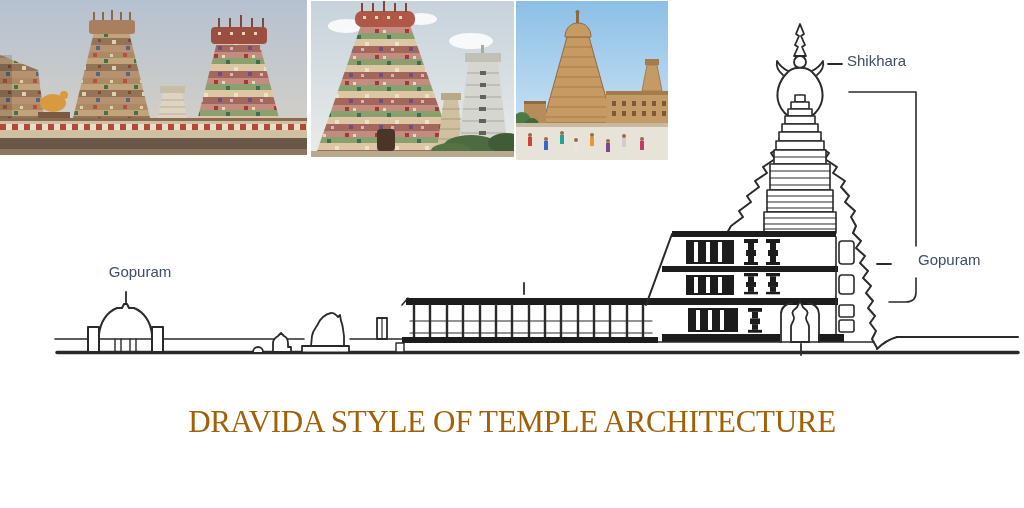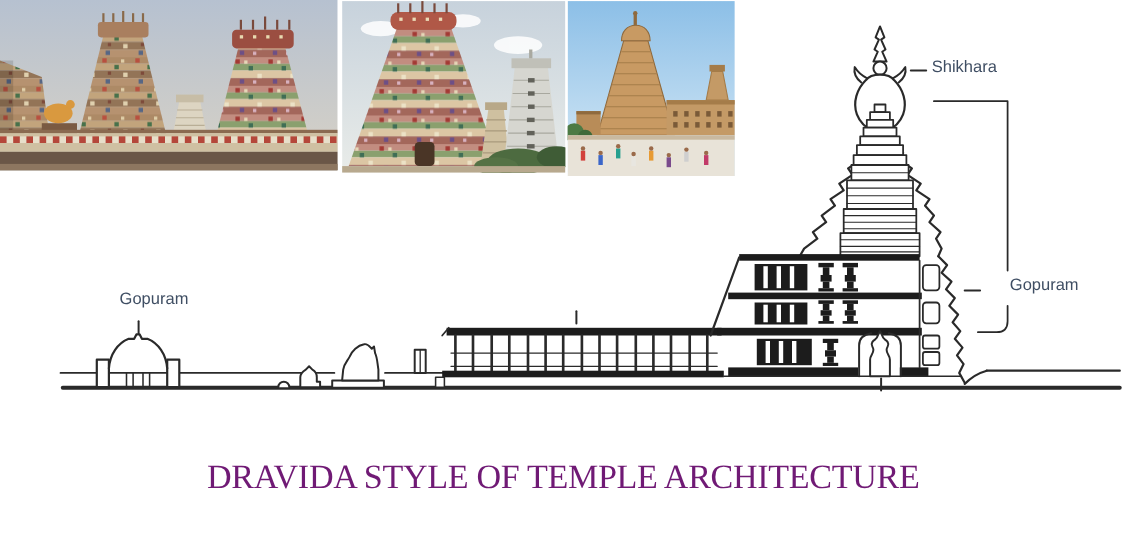--- a/index.html
+++ b/index.html
@@ -3,23 +3,23 @@
 <meta charset="utf-8">
 <style>
   html,body{margin:0;padding:0;background:#ffffff;}
   .stage{position:relative;width:1024px;height:508px;background:#ffffff;overflow:hidden;
          font-family:"Liberation Sans",sans-serif;}
   .photo{position:absolute;display:block;}
   .diagram{position:absolute;left:0;top:0;}
   .lbl{position:absolute;font-size:15px;line-height:1.1;color:#3f4e63;
        font-family:"Liberation Sans",sans-serif;white-space:nowrap;}
   .lbl.center{text-align:center;}
-  .caption{position:absolute;left:0;right:0;top:416px;text-align:center;
+  .caption{position:absolute;left:0;right:0;top:404px;text-align:center;
            font-family:"Liberation Serif",serif;font-size:31px;letter-spacing:-0.3px;
-           color:#701a75;}
+           color:#a16207;}
 </style>
 </head>
 <body>
 
 <div class="stage">
 
   <svg class="photo" style="left:0;top:0" width="307" height="155" viewBox="0 0 307 155">
     <defs>
       <linearGradient id="sky1" x1="0" y1="0" x2="0" y2="1">
         <stop offset="0" stop-color="#b6c1d0"></stop>

